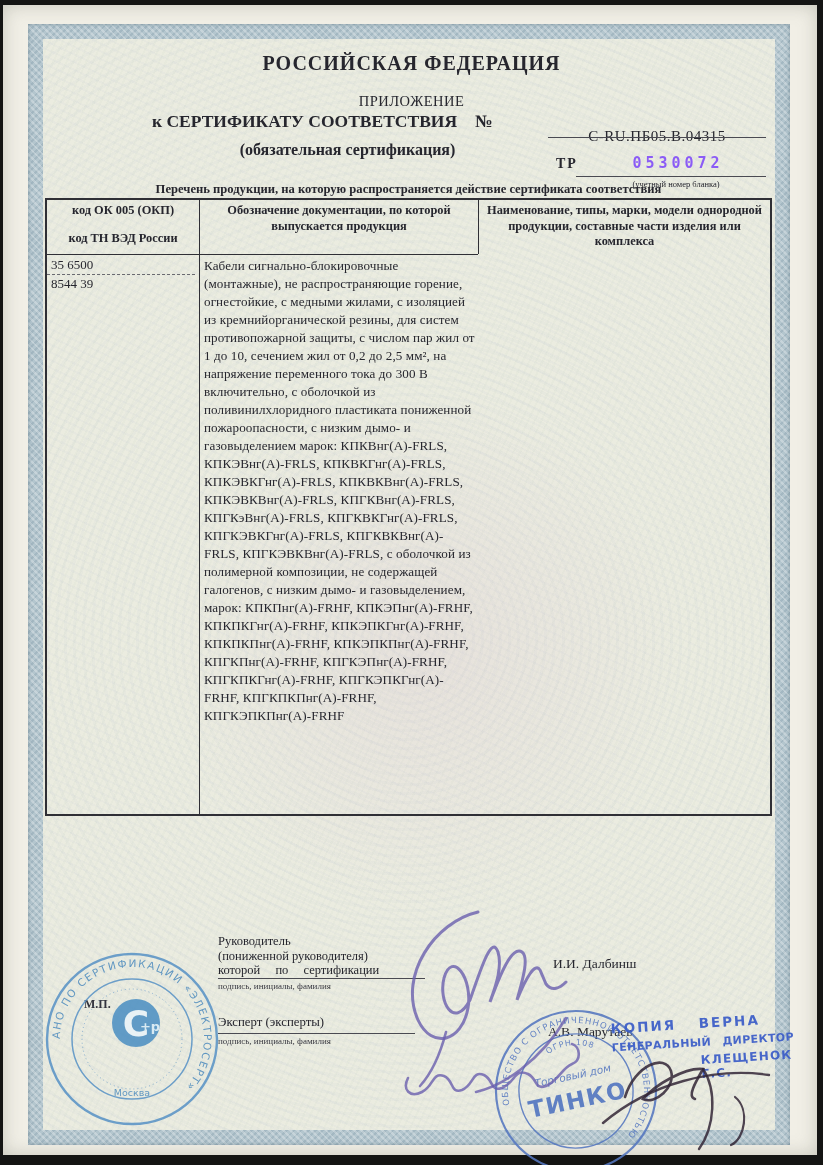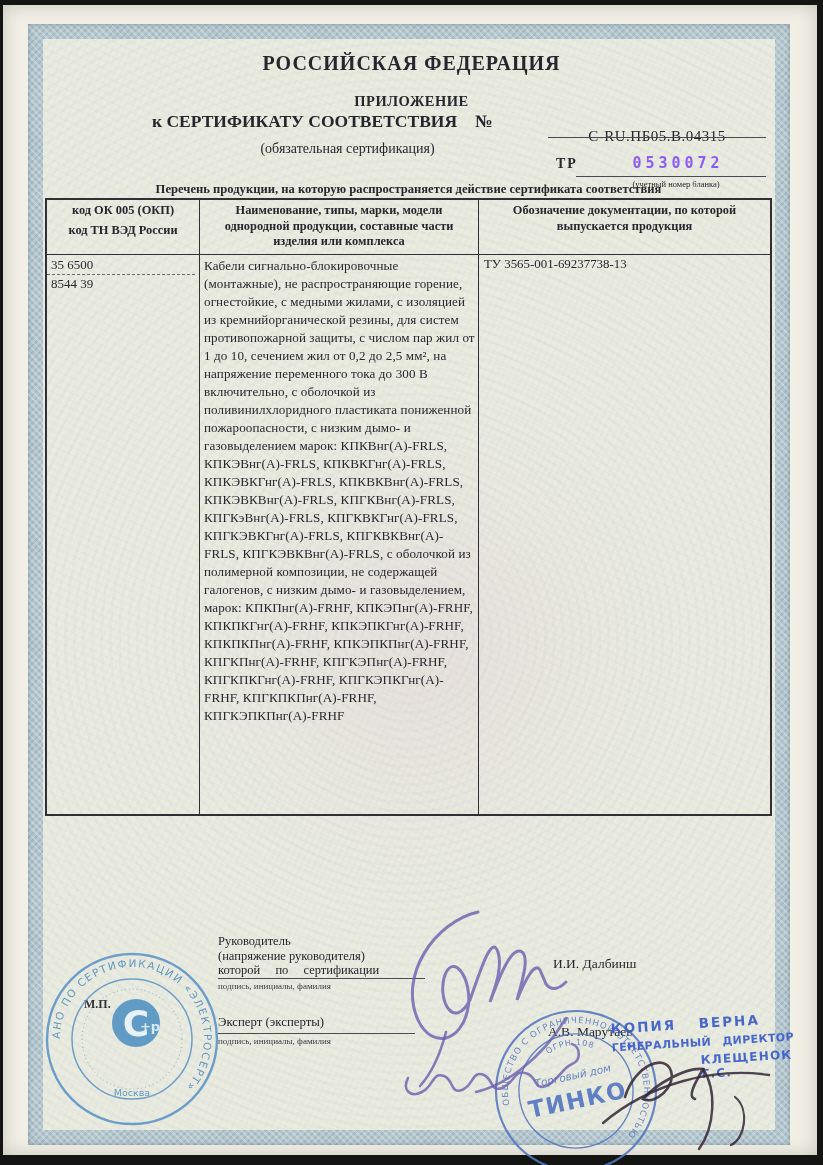--- a/index.html
+++ b/index.html
@@ -24,26 +24,26 @@
   
   .page{
     left:43px;top:39px;width:732px;height:1091px;background:#ebece0;
     background-image:
       radial-gradient(circle at 52% 56%, rgba(214,186,204,.22), rgba(214,186,204,0) 36%),
       repeating-radial-gradient(circle at 50% 55%, rgba(150,170,195,.055) 0 3px, rgba(0,0,0,0) 3px 9px),
       repeating-linear-gradient(115deg, rgba(165,190,165,.06) 0 2px, rgba(0,0,0,0) 2px 6px),
       repeating-linear-gradient(25deg, rgba(150,160,205,.05) 0 2px, rgba(0,0,0,0) 2px 7px);
   }
   .title-country{left:0;top:52px;width:823px;text-align:center;font-size:20px;font-weight:bold;letter-spacing:1px;}
-  .title-doc{left:0;top:93px;width:823px;text-align:center;font-size:14.5px;font-weight:bold;letter-spacing:.5px;}
+  .title-doc{left:0;top:93px;width:823px;text-align:center;font-size:14.5px;font-weight:normal;letter-spacing:.5px;}
   .cert-line{left:152px;top:111px;font-size:17.5px;font-weight:bold;white-space:nowrap;}
   .cert-line .nosign{margin-left:18px;font-weight:bold;}
   .cert-number{left:548px;top:112px;width:218px;text-align:center;font-size:15px;letter-spacing:.5px;margin-top:16px;}
   .u-line{height:0;border-bottom:1.4px solid #4a4a52;}
-  .cert-kind{left:150px;top:141px;width:395px;text-align:center;font-size:14px;font-weight:normal;}
+  .cert-kind{left:150px;top:141px;width:395px;text-align:center;font-size:16px;font-weight:bold;}
   .tr-label{left:556px;top:156px;font-size:14px;font-weight:bold;letter-spacing:2px;}
   .blank-number{left:592px;top:154px;width:172px;text-align:center;font-size:15px;font-weight:bold;letter-spacing:4px;color:#8b5cf6;font-family:"DejaVu Sans Mono", monospace;}
   .blank-caption{left:586px;top:179px;width:180px;text-align:center;font-size:8.5px;}
   .list-caption{left:45px;top:182px;width:727px;text-align:center;font-size:12.6px;font-weight:bold;}
   
   .table{
     left:45px;top:198px;width:727px;height:618px;border:2px solid #2f2f35;box-sizing:border-box;
     display:grid;grid-template-columns:152px 279px 1fr;grid-template-rows:54px 1fr;
   }
   .cell{box-sizing:border-box;}
@@ -90,37 +90,36 @@
 <div class="abs cert-kind">(обязательная сертификация)</div>
 <div class="abs tr-label">ТР</div>
 <div class="abs blank-number">0530072</div>
 <div class="abs u-line" style="left:576px;top:176px;width:190px;"></div>
 <div class="abs blank-caption">(учетный номер бланка)</div>
 <div class="abs list-caption">Перечень продукции, на которую распространяется действие сертификата соответствия</div>
 
 <div class="abs table">
   <div class="cell th">
     <div>код ОК 005 (ОКП)</div>
-    <div style="margin-top:4px;">код ТН ВЭД России</div>
+    <div style="margin-top:12px;">код ТН ВЭД России</div>
   </div>
+  <div class="cell th bl">Обозначение документации, по которой выпускается продукция</div>
   <div class="cell th bl">Наименование, типы, марки, модели однородной продукции, составные части изделия или комплекса</div>
-  <div class="cell th bl">Обозначение документации, по которой выпускается продукция</div>
 
   <div class="cell bt code-cell">
     <div>35 6500</div>
     <div class="code-dash"></div>
     <div>8544 39</div>
   </div>
   <div class="cell bt bl desc-cell">Кабели сигнально-блокировочные (монтажные), не распространяющие горение, огнестойкие, с медными жилами, с изоляцией из кремнийорганической резины, для систем противопожарной защиты, с числом пар жил от 1 до 10, сечением жил от 0,2 до 2,5 мм², на напряжение переменного тока до 300 В включительно, с оболочкой из поливинилхлоридного пластиката пониженной пожароопасности, с низким дымо- и газовыделением марок: КПКВнг(А)-FRLS, КПКЭВнг(А)-FRLS, КПКВКГнг(А)-FRLS, КПКЭВКГнг(А)-FRLS, КПКВКВнг(А)-FRLS, КПКЭВКВнг(А)-FRLS, КПГКВнг(А)-FRLS, КПГКэВнг(А)-FRLS, КПГКВКГнг(А)-FRLS, КПГКЭВКГнг(А)-FRLS, КПГКВКВнг(А)-FRLS, КПГКЭВКВнг(А)-FRLS, с оболочкой из полимерной композиции, не содержащей галогенов, с низким дымо- и газовыделением, марок: КПКПнг(А)-FRHF, КПКЭПнг(А)-FRHF, КПКПКГнг(А)-FRHF, КПКЭПКГнг(А)-FRHF, КПКПКПнг(А)-FRHF, КПКЭПКПнг(А)-FRHF, КПГКПнг(А)-FRHF, КПГКЭПнг(А)-FRHF, КПГКПКГнг(А)-FRHF, КПГКЭПКГнг(А)-FRHF, КПГКПКПнг(А)-FRHF, КПГКЭПКПнг(А)-FRHF</div>
-  <div class="cell bt bl doc-cell">ТУ 3565-001-69237738-13</div>
 </div>
 
 <div class="abs sig-title">
   <div>Руководитель</div>
-  <div>(напряжение руководителя)</div>
+  <div>(пониженной руководителя)</div>
   <div class="spread">которой по сертификации</div>
 </div>
 <div class="abs u-line" style="left:218px;top:978px;width:207px;border-bottom-width:1px;"></div>
 <div class="abs sig-caption" style="left:218px;top:981px;">подпись, инициалы, фамилия</div>
 <div class="abs sig-name" style="left:553px;top:956px;">И.И. Далбинш</div>
 
 <div class="abs" style="left:218px;top:1015px;font-size:12.8px;">Эксперт (эксперты)</div>
 <div class="abs u-line" style="left:218px;top:1033px;width:197px;border-bottom-width:1px;"></div>
 <div class="abs sig-caption" style="left:218px;top:1036px;">подпись, инициалы, фамилия</div>
 <div class="abs sig-name" style="left:548px;top:1016px;margin-top:8px;">А.В. Марутаев</div>

